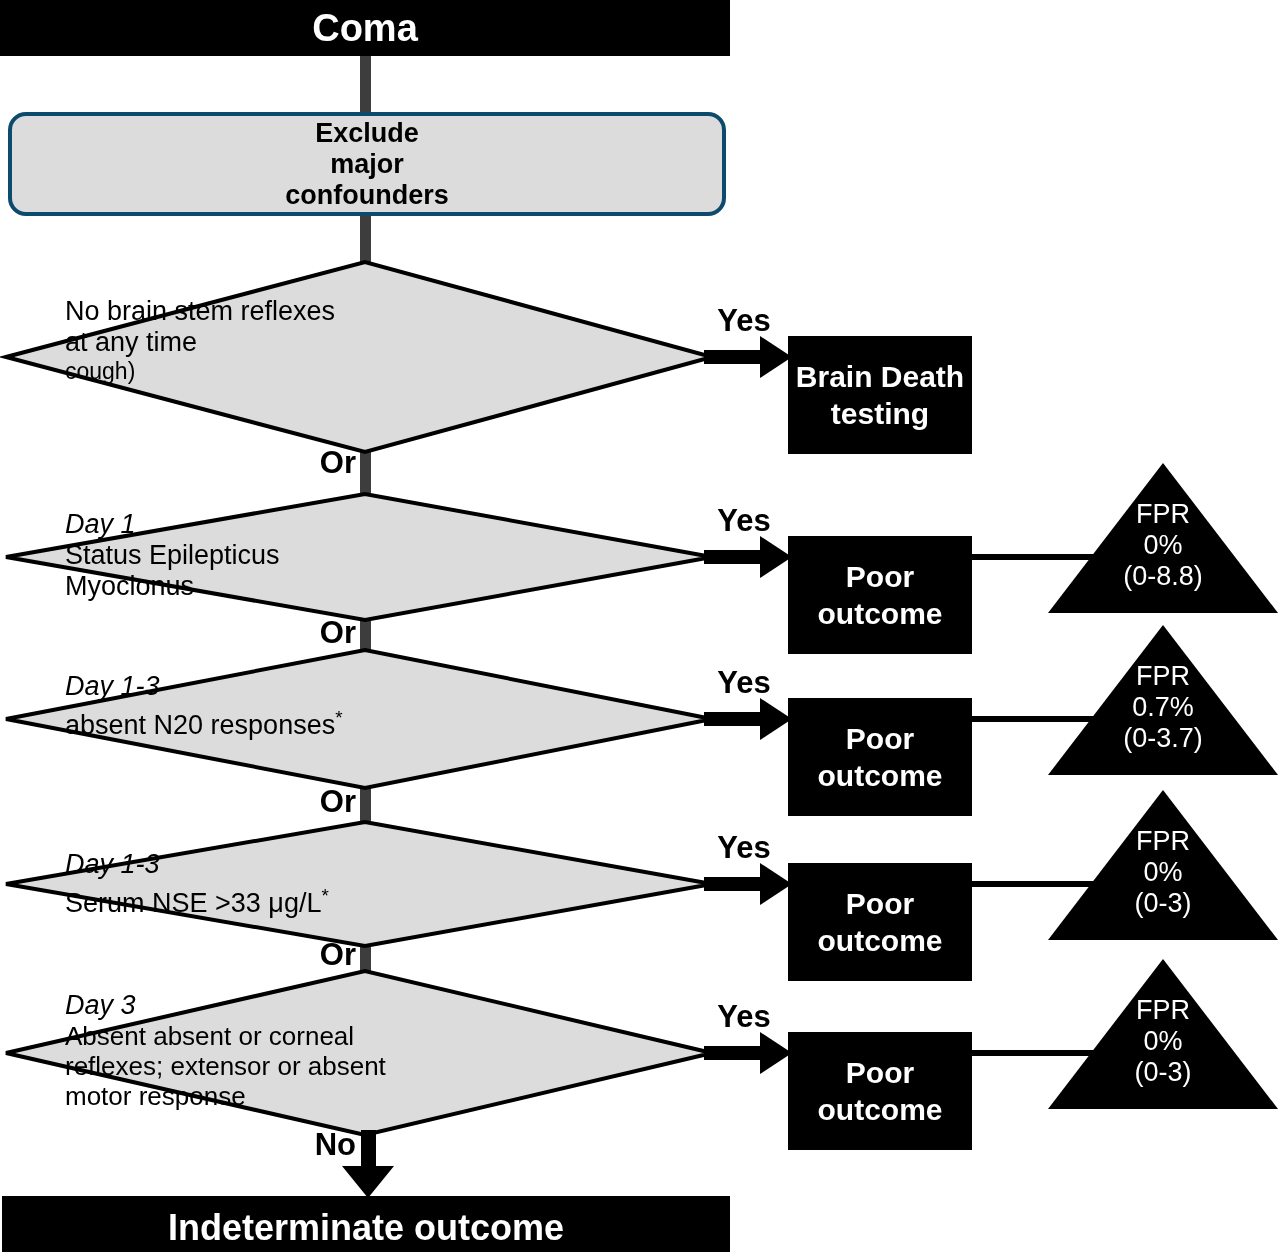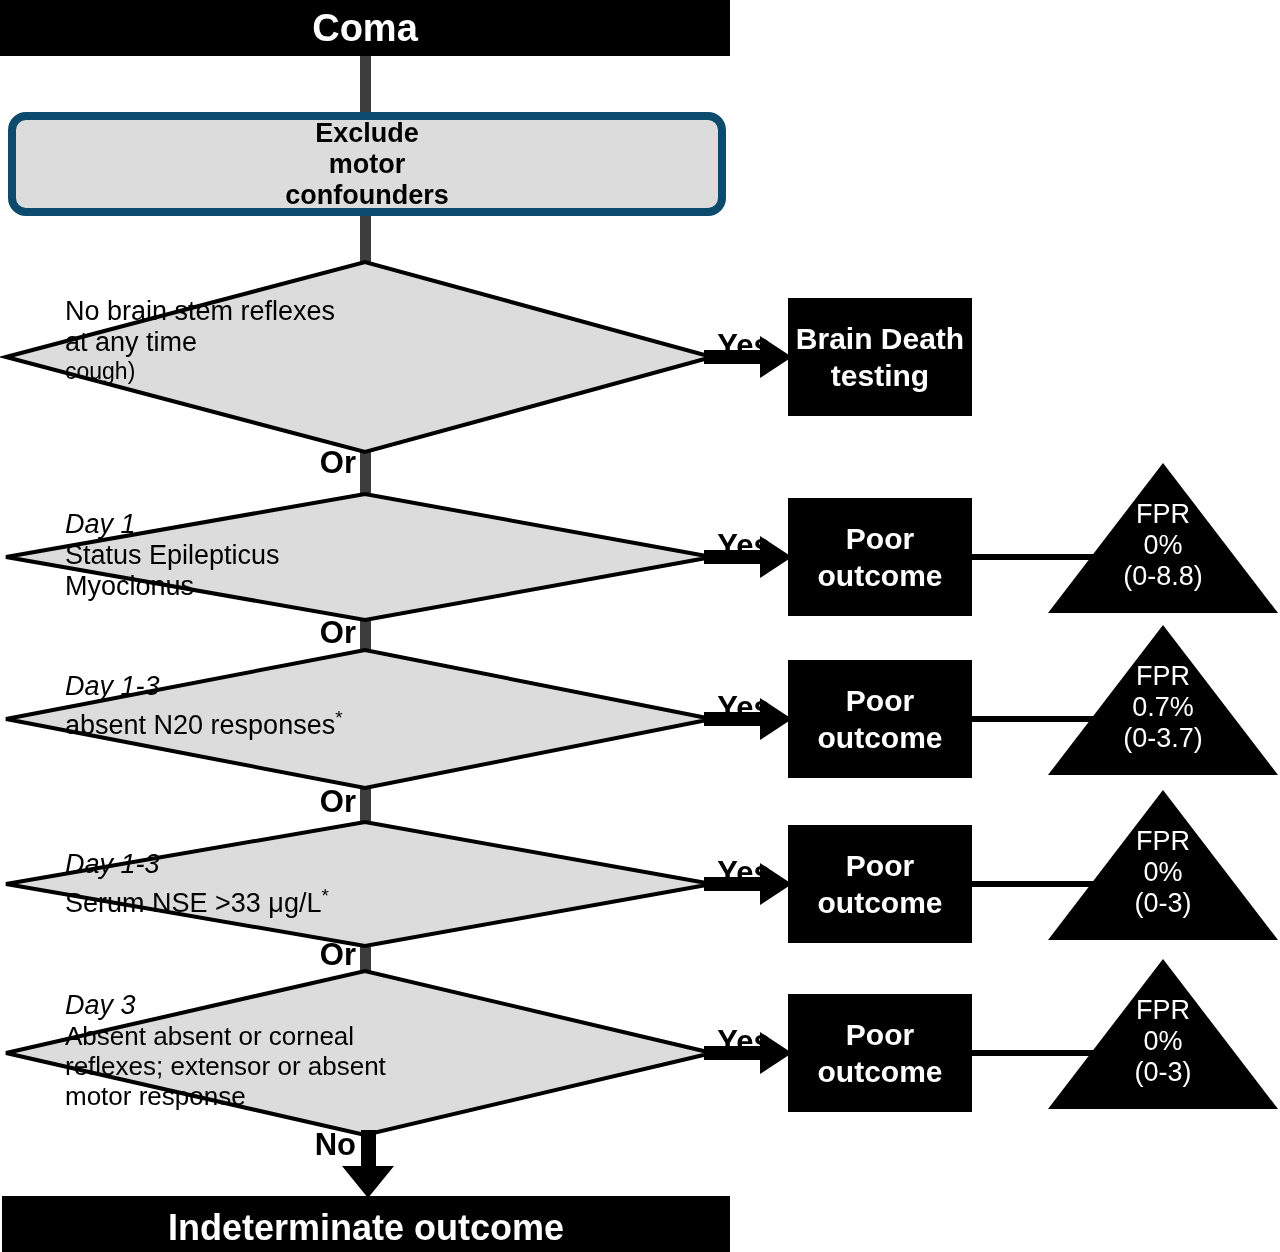--- a/index.html
+++ b/index.html
@@ -22,21 +22,21 @@
     justify-content: center;
     font-weight: bold;
   }
   .banner.start { left: 0; top: 0; width: 730px; height: 56px; font-size: 38px; }
   .banner.end   { left: 2px; top: 1196px; width: 728px; height: 64px; font-size: 36px; }
 
   .process-box {
     left: 8px; top: 112px; width: 718px; height: 104px;
     box-sizing: border-box;
     background: #dcdcdc;
-    border: 8px solid #0c4a6e;
+    border: 4px solid #0c4a6e;
     border-radius: 18px;
     display: flex;
     flex-direction: column;
     align-items: center;
     justify-content: center;
     font-weight: bold;
     font-size: 27px;
     line-height: 31px;
     color: #000000;
     text-align: center;
@@ -56,34 +56,35 @@
   .dtext .small { font-size: 26px; line-height: 30px; }
   sup { font-size: 70%; }
 
   .side-label {
     font-weight: bold;
     font-size: 31px;
     color: #000000;
     line-height: 34px;
   }
   .or-label, .no-label { left: 280px; width: 76px; text-align: right; }
-  .yes-label { left: 706px; width: 76px; text-align: center; margin-top: 25px; }
+  .yes-label { left: 706px; width: 76px; text-align: center; }
 
   .result-box {
     left: 788px; width: 184px; height: 118px;
     background: #000000;
     color: #ffffff;
     display: flex;
     flex-direction: column;
     align-items: center;
     justify-content: center;
     font-weight: bold;
     font-size: 30px;
     line-height: 37px;
     text-align: center;
+    margin-top: 38px;
   }
 
   .fpr-text {
     left: 1063px; width: 200px;
     color: #ffffff;
     font-weight: normal;
     font-size: 27px;
     line-height: 31px;
     text-align: center;
   }
@@ -144,21 +145,21 @@
       <polygon points="342,1166 394,1166 368,1198" fill="#000000"></polygon>
     </g>
   </svg>
 
   <div class="abs banner start">
     <span>Coma</span>
   </div>
 
   <div class="abs process-box">
     <div>Exclude</div>
-    <div>motor</div>
+    <div>major</div>
     <div>confounders</div>
   </div>
 
   <div class="abs dtext" style="top:296px">
     <div>No brain stem reflexes</div>
     <div>at any time</div>
     <div class="sub">cough)</div>
   </div>
 
   <div class="abs dtext" style="top:509px">

